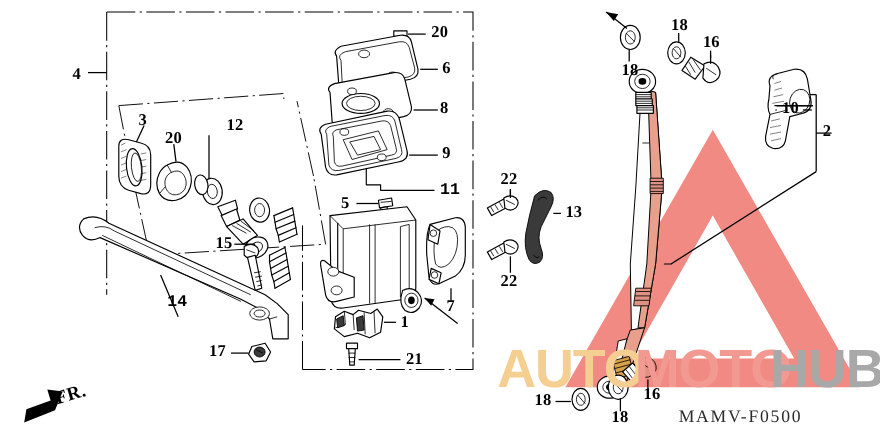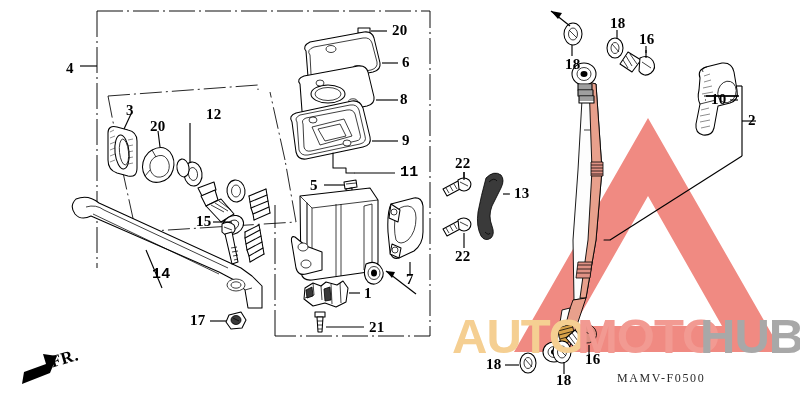--- a/index.html
+++ b/index.html
@@ -24,21 +24,21 @@
     color:#000;
     white-space:nowrap;
     letter-spacing:.2px;
   }
 
   
   #code{
     position:absolute;
     left:617px;top:371px;
     font-family:"Liberation Serif",serif;
-    font-size:12px;
+    font-size:16px;
     letter-spacing:1.6px;
     color:#2a2a2a;
     white-space:nowrap;
   }
 
   
   #fr{
     position:absolute;left:18px;top:352px;width:78px;height:36px;
   }
   #fr .fr-text{

